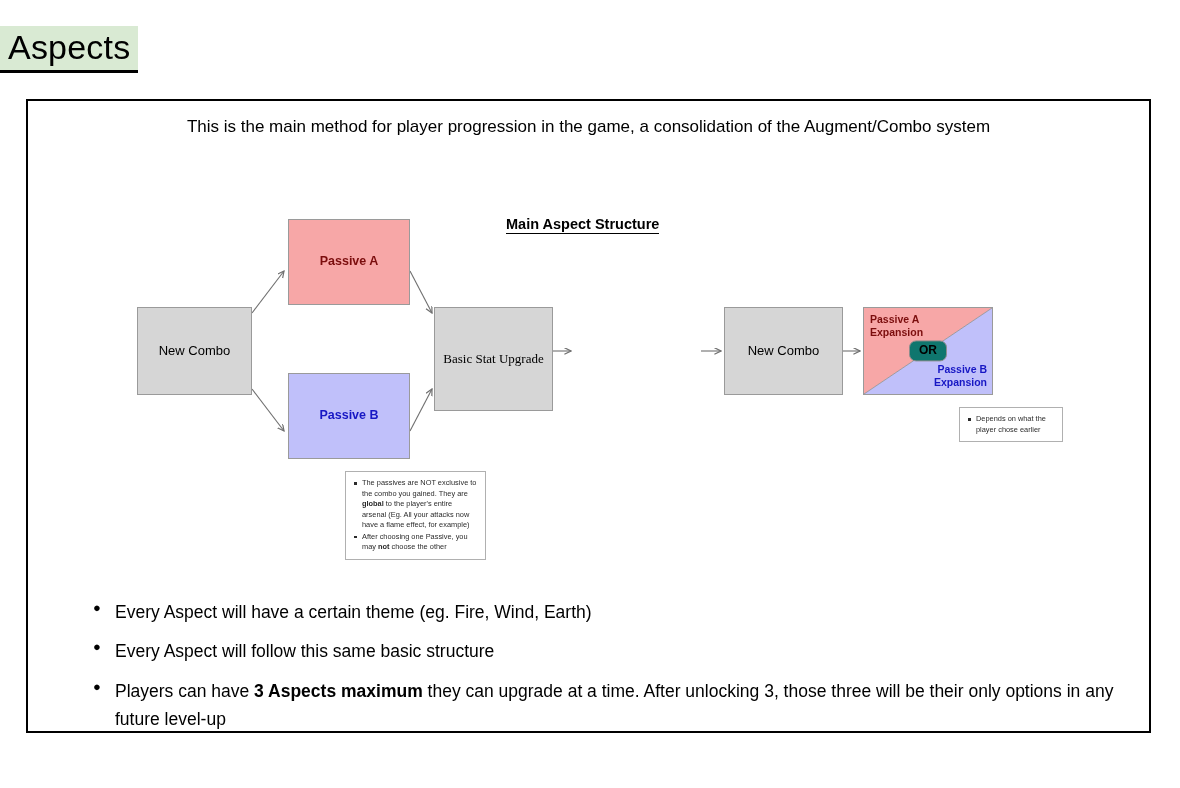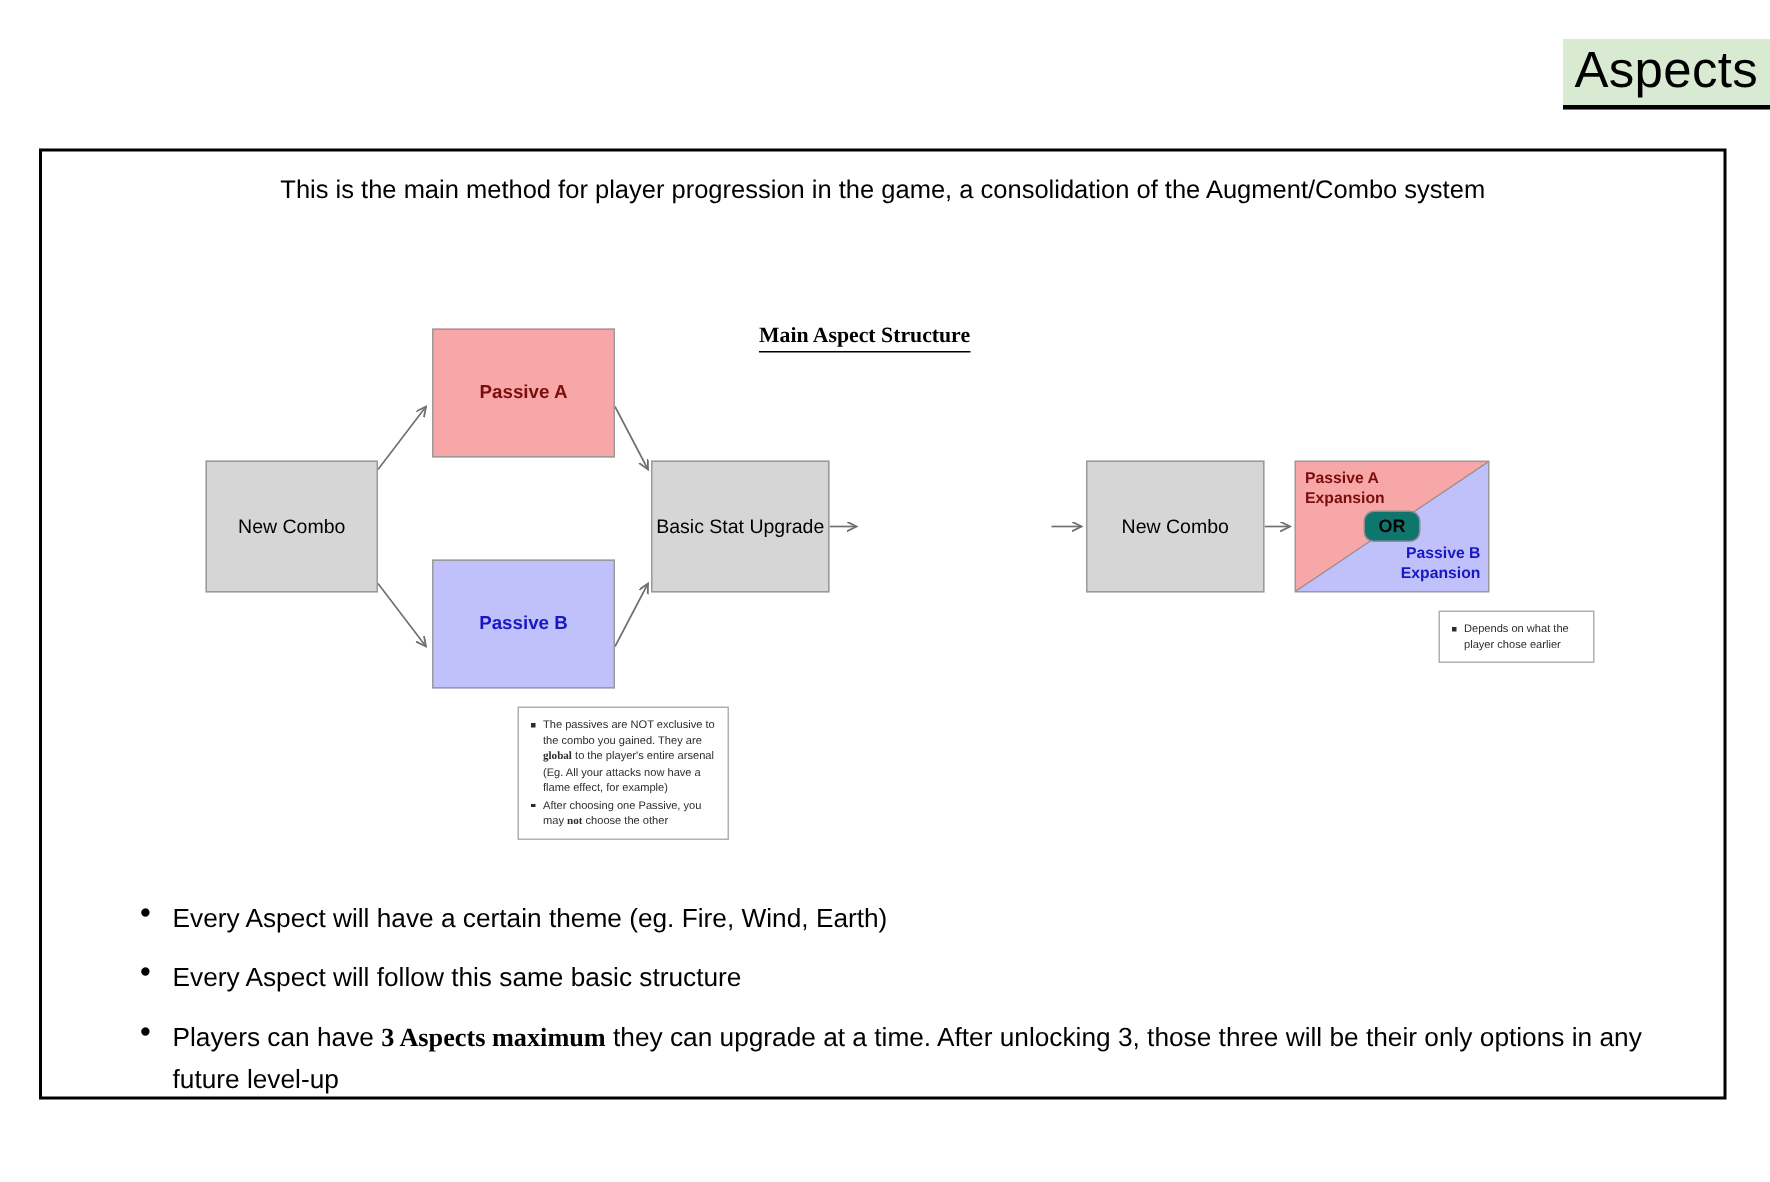--- a/index.html
+++ b/index.html
@@ -14,21 +14,21 @@
     font-family: "Liberation Sans", sans-serif;
     overflow: hidden;
   }
 
   
   #page-title-wrap {
     position: absolute;
     top: 26px;
     left: 0;
     width: 1180px;
-    text-align: right;
+    text-align: left;
   }
   #page-title {
     display: inline-block;
     font-size: 34px;
     line-height: 1.25;
     color: #000000;
     background: #d9ead3;
     padding: 0 8px 1px 8px;
     border-bottom: 3px solid #000000;
     letter-spacing: 0.2px;
@@ -69,21 +69,20 @@
   #diagram-heading {
     position: absolute;
     left: 478px;
     top: 115px;
     font-size: 14.5px;
     font-weight: bold;
     color: #000000;
     border-bottom: 1.5px solid #000000;
     padding-bottom: 1px;
     white-space: nowrap;
-    font-family: Liberation Serif, serif;
   }
 
   
   .flow-box {
     position: absolute;
     box-sizing: border-box;
     border: 1px solid #9a9a9a;
     display: flex;
     align-items: center;
     justify-content: center;
@@ -102,21 +101,21 @@
   .flow-box.purple {
     background: #c0c0fa;
     color: #1717c4;
     font-weight: bold;
     font-size: 12.5px;
   }
 
   #box-new-combo-1 { left: 109px; top: 206px; width: 115px; height: 88px; }
   #box-passive-a   { left: 260px; top: 118px; width: 122px; height: 86px; }
   #box-passive-b   { left: 260px; top: 272px; width: 122px; height: 86px; }
-  #box-basic-stat  { left: 406px; top: 206px; width: 119px; height: 88px; }
+  #box-basic-stat  { left: 406px; top: 206px; width: 119px; height: 104px; font-family: Liberation Serif, serif; }
   #box-unique-stat { left: 546px; top: 206px; width: 127px; height: 88px; }
   #box-new-combo-2 { left: 696px; top: 206px; width: 119px; height: 88px; }
 
   
   #box-expansion {
     position: absolute;
     left: 835px;
     top: 206px;
     width: 130px;
     height: 88px;
@@ -226,21 +225,21 @@
     margin-bottom: 11px;
   }
   #bullet-list li::before {
     content: "\25CF";
     position: absolute;
     left: 23px;
     top: -1px;
     font-size: 13px;
     color: #000000;
   }
-  b { font-weight: bold; font-family: Liberation Serif, serif; }
+  b { font-weight: bold; }
 </style>
 </head>
 <body>
 
 <div id="page-title-wrap">
   <span id="page-title">Aspects</span>
 </div>
 
 <div id="content-frame">
 

